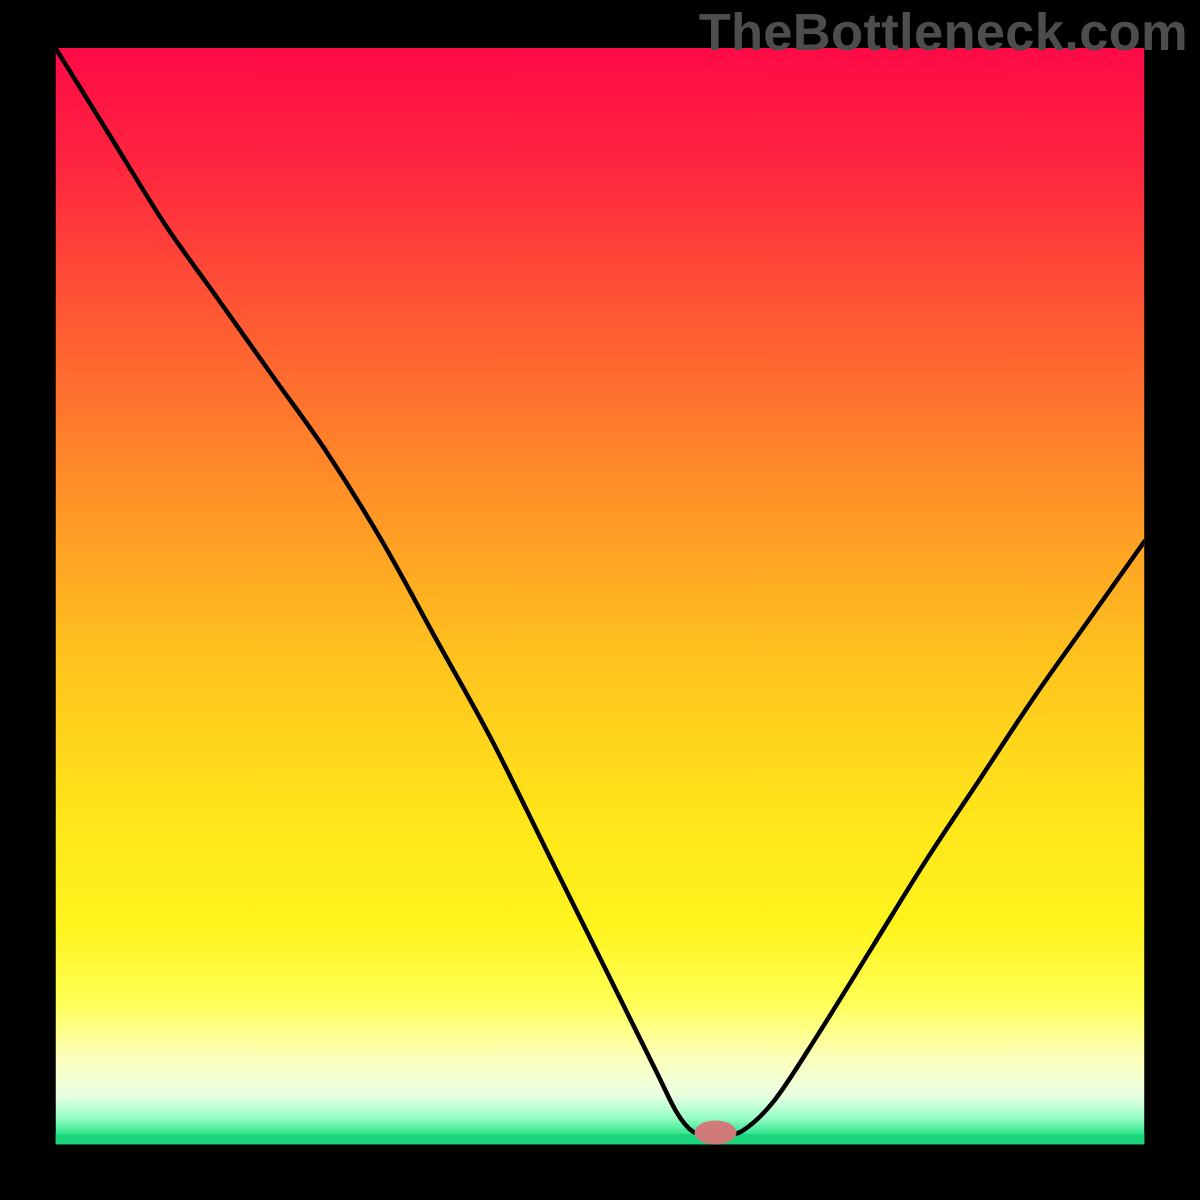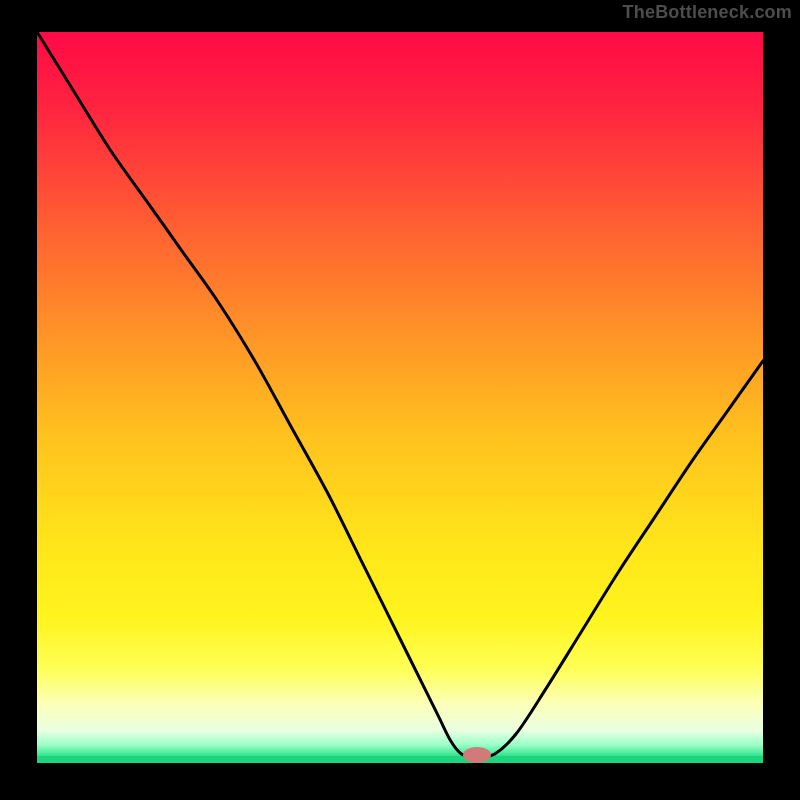--- a/index.html
+++ b/index.html
@@ -14,21 +14,21 @@
   .frame {
     position: relative;
     width: 800px;
     height: 800px;
   }
   .watermark {
     position: absolute;
     top: 2px;
     right: 8px;
     color: #4d4d4d;
-    font-size: 18px;
+    font-size: 35px;
     font-weight: 600;
     letter-spacing: 0.2px;
     z-index: 10;
   }
   .plot-wrap {
     position: absolute;
     left: 37px;
     top: 32px;
     width: 726px;
     height: 731px;

